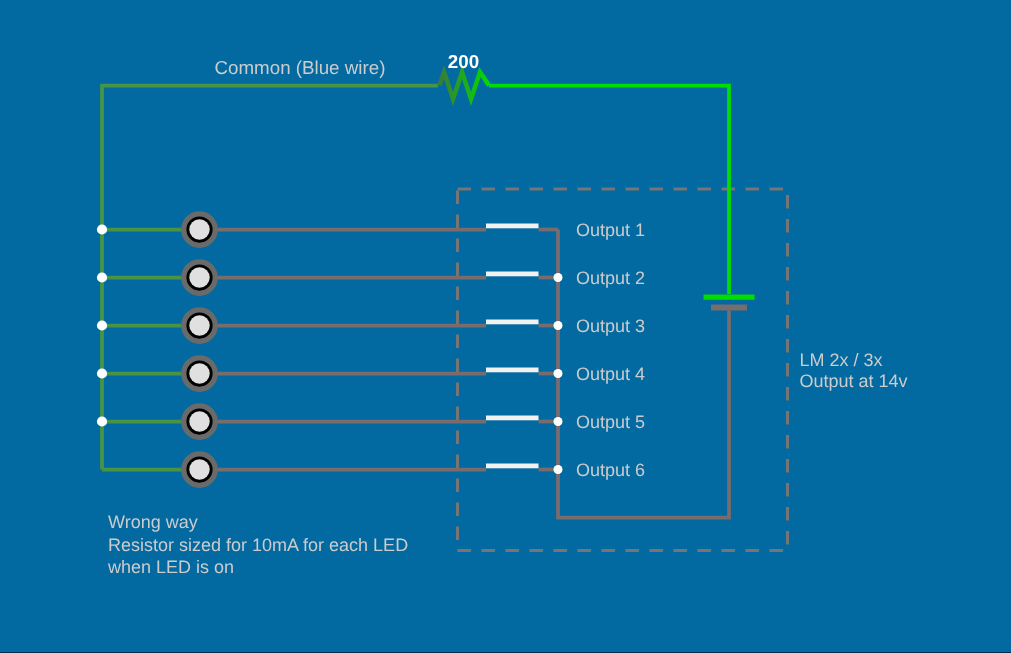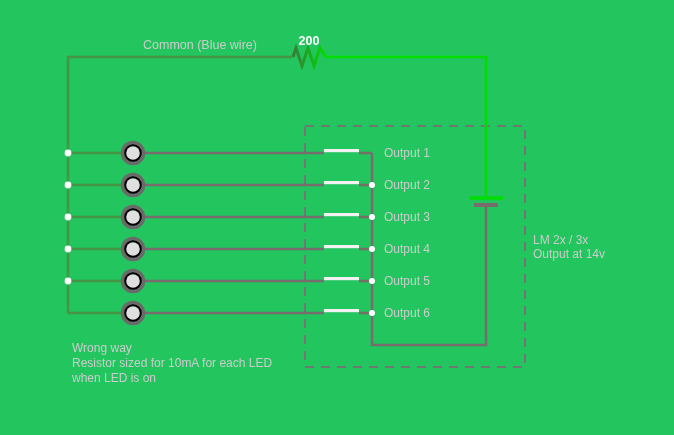--- a/index.html
+++ b/index.html
@@ -1,20 +1,20 @@
 <!DOCTYPE html>
 <html><head>
 <meta charset="utf-8">
 <style>
   html, body { margin: 0; padding: 0; background: #000; }
   .stage {
     position: relative;
     width: 674px;
     height: 435px;
-    background: #22c55e;
+    background: #0369a1;
     overflow: hidden;
     font-family: "Liberation Sans", sans-serif;
   }
   svg text {
     font-family: "Liberation Sans", sans-serif;
   }
   .t12  { font-size: 12px; }
   .t125 { font-size: 12.5px; }
   .bold { font-weight: bold; }
 </style>

